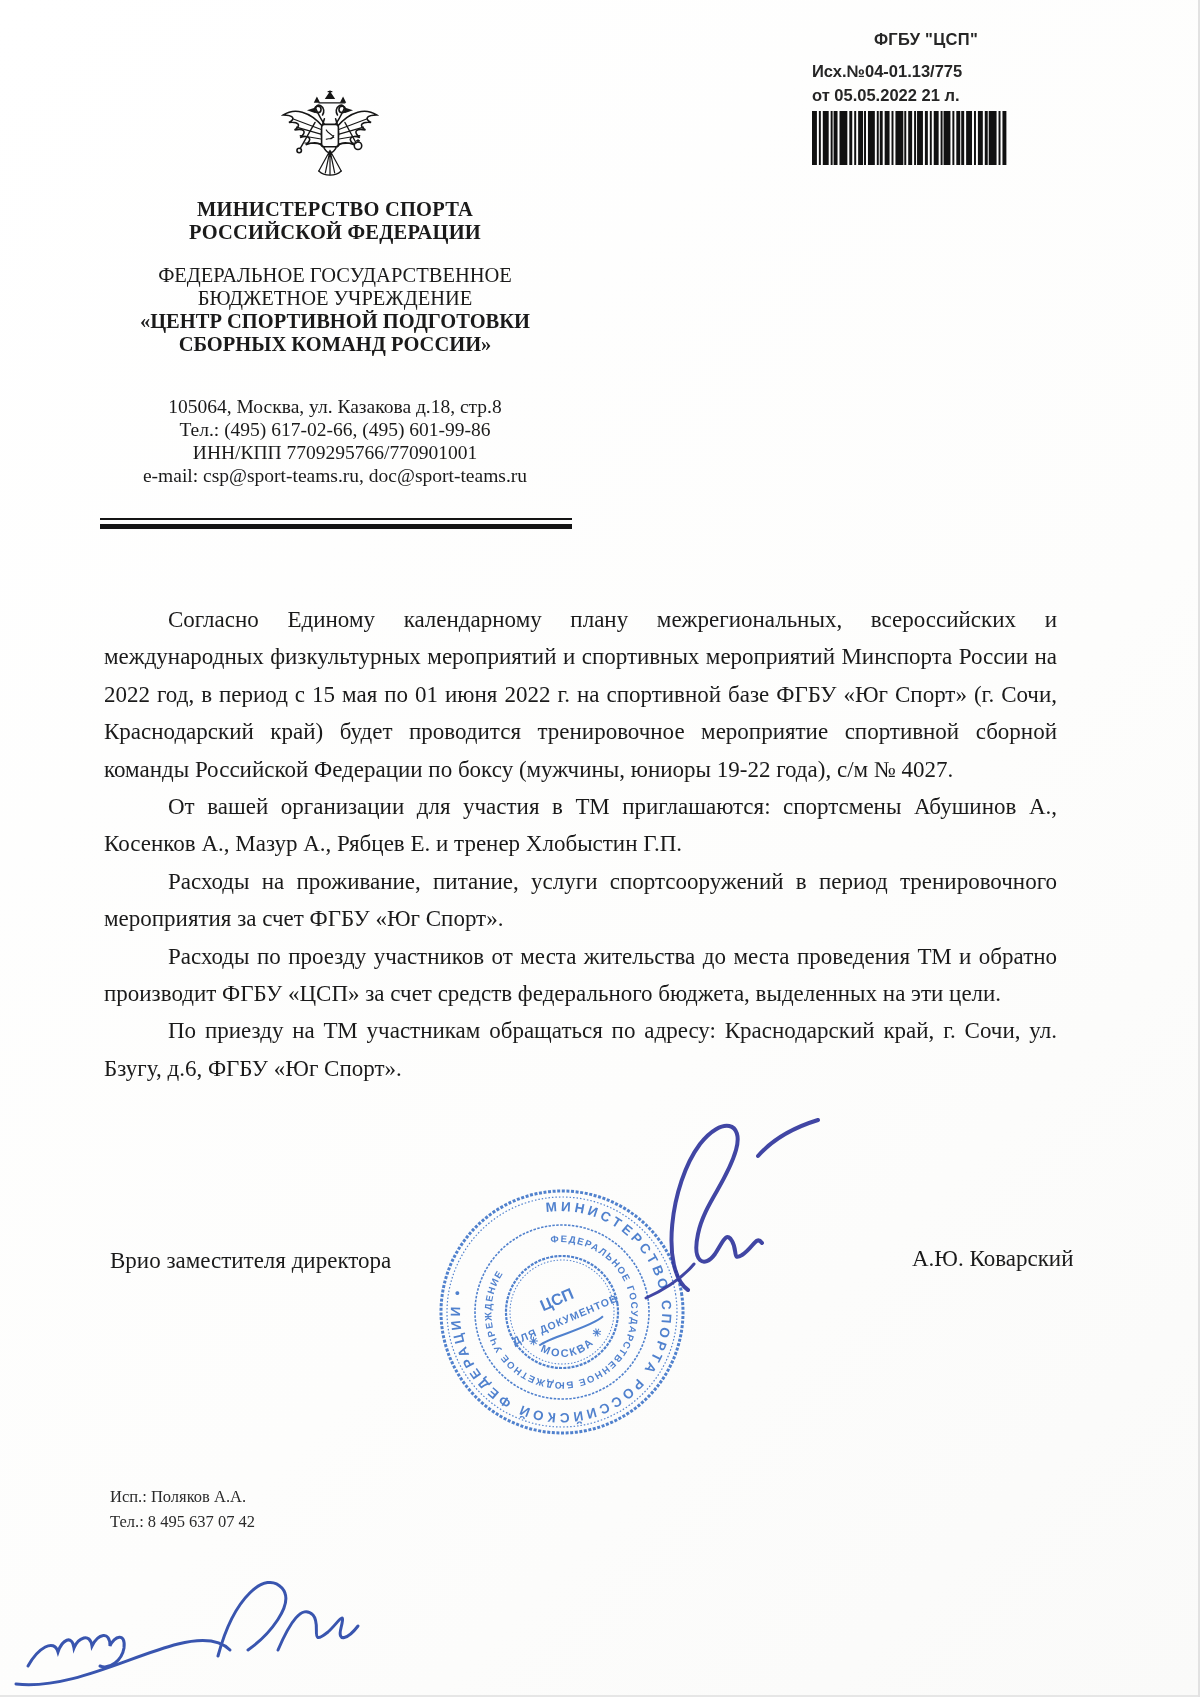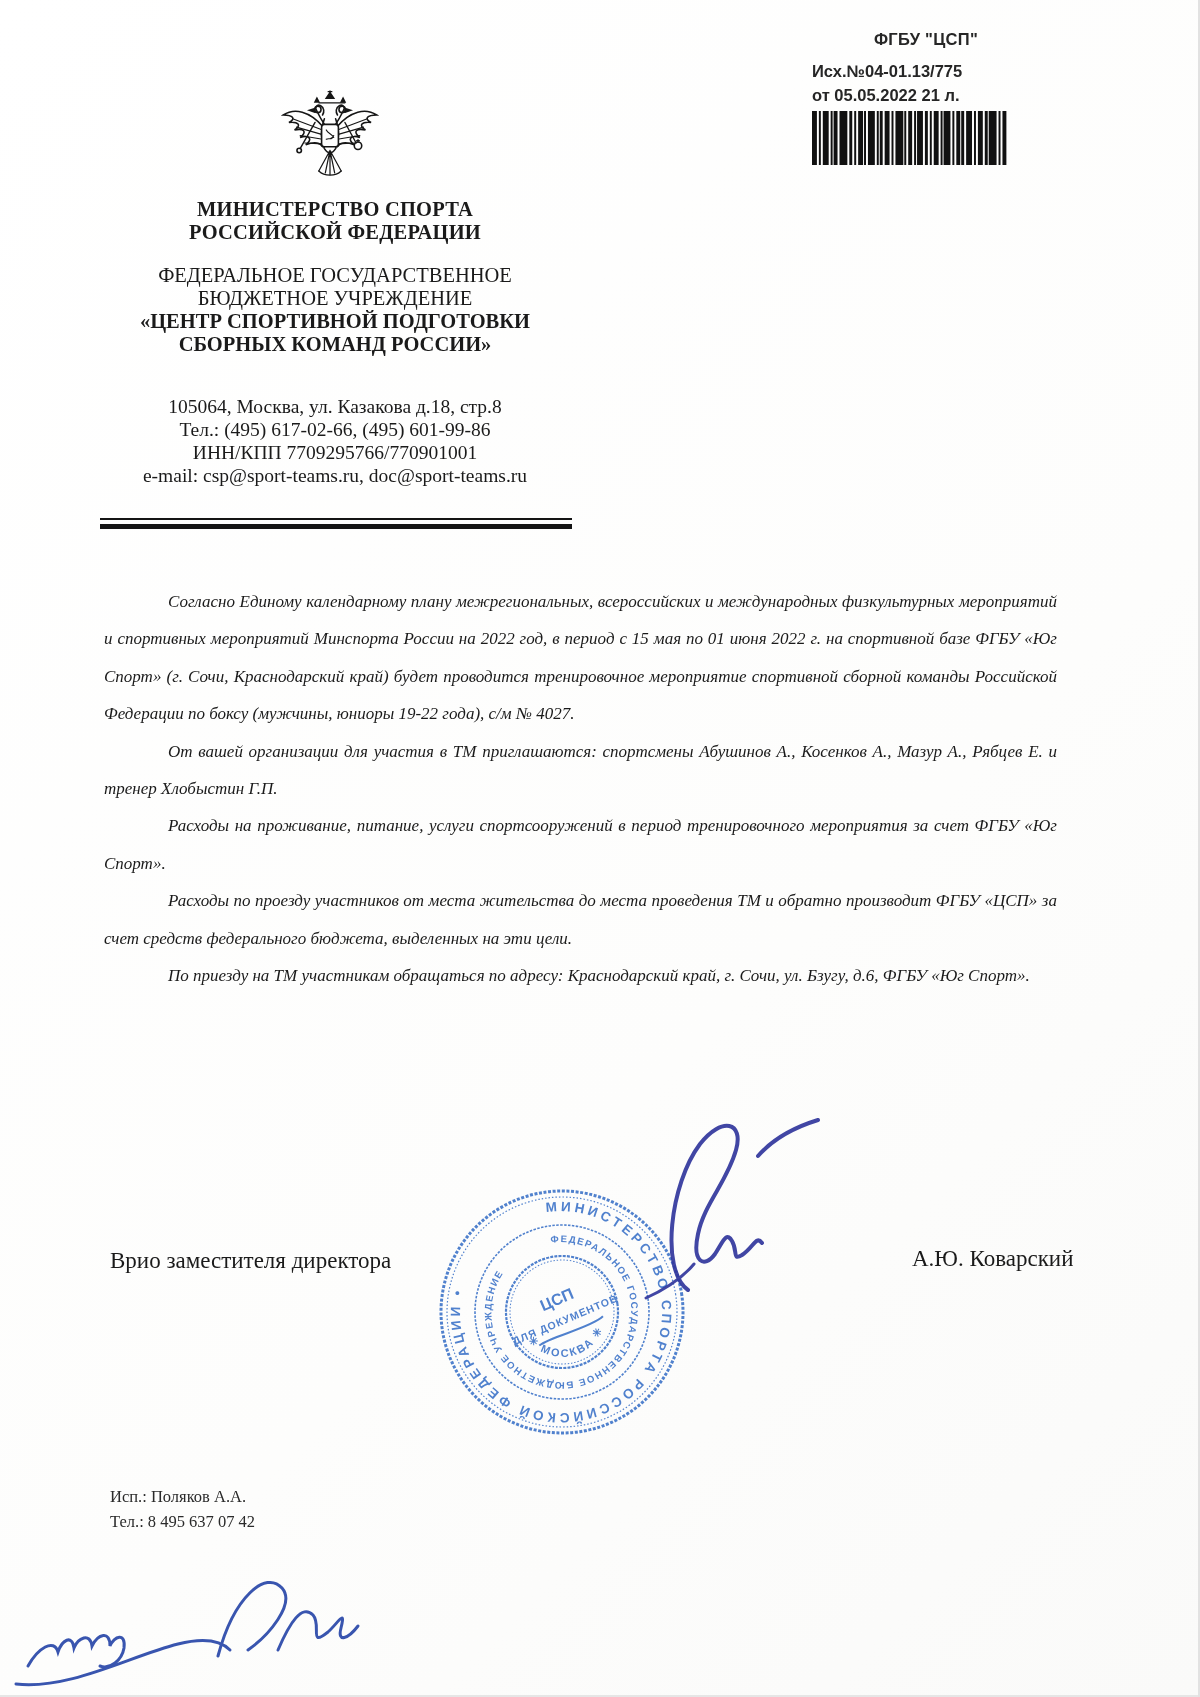--- a/index.html
+++ b/index.html
@@ -29,22 +29,22 @@
     font-size:19.5px; line-height:23px;margin-top:16px; }
   .contact .link { }
   .rule { position:absolute; left:100px; top:518px; width:472px; height:4px;
     border-top:2px solid #141414; border-bottom:5px solid #141414; }
 
   
   .recipient { position:absolute; left:615px; top:254px; width:486px; text-align:center;
     font-size:23.5px; line-height:35px; }
 
   
-  .body { position:absolute; left:104px; top:583px; width:953px;
-    font-size:17px; line-height:37.4px; text-align:justify;font-style:italic; }
+  .body { position:absolute; left:104px; top:601px; width:953px;
+    font-size:23px; line-height:37.4px; text-align:justify; }
   .body p { margin:0; text-indent:64px; }
 
   
   .sig-position { position:absolute; left:110px; top:1248px; font-size:23px; white-space:nowrap; }
   .sig-name     { position:absolute; left:912px; top:1246px; font-size:23px; white-space:nowrap; }
 
   
   .stamp    { position:absolute; left:430px; top:1180px; width:264px; height:264px;
     transform:rotate(-9deg); opacity:.9; }
   .handsign { position:absolute; left:610px; top:1092px; width:225px; height:220px; }

